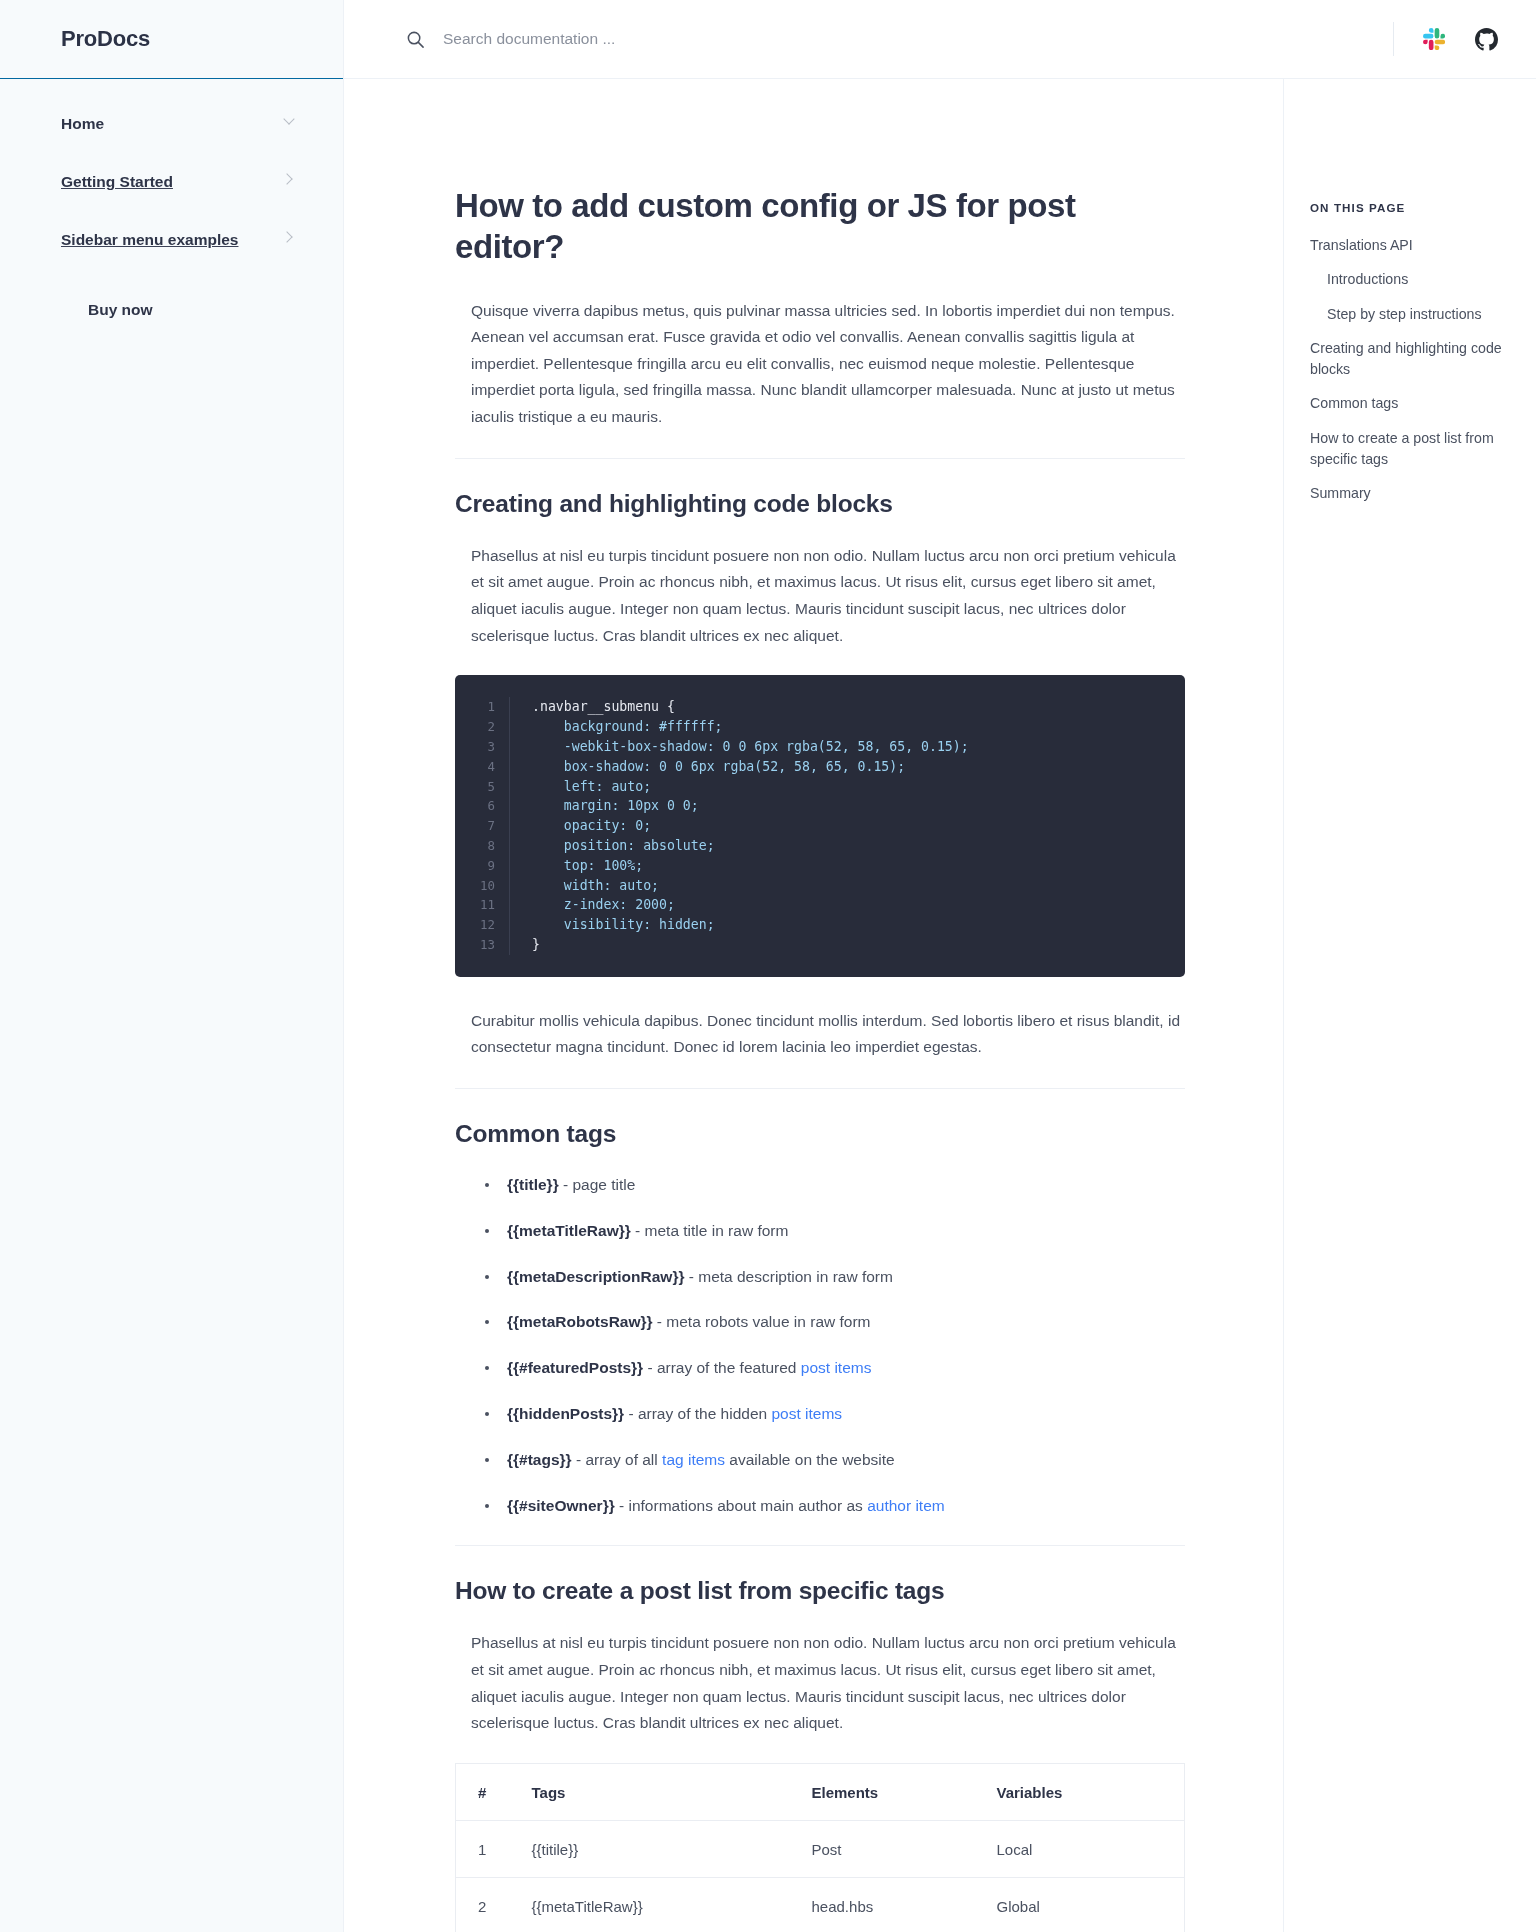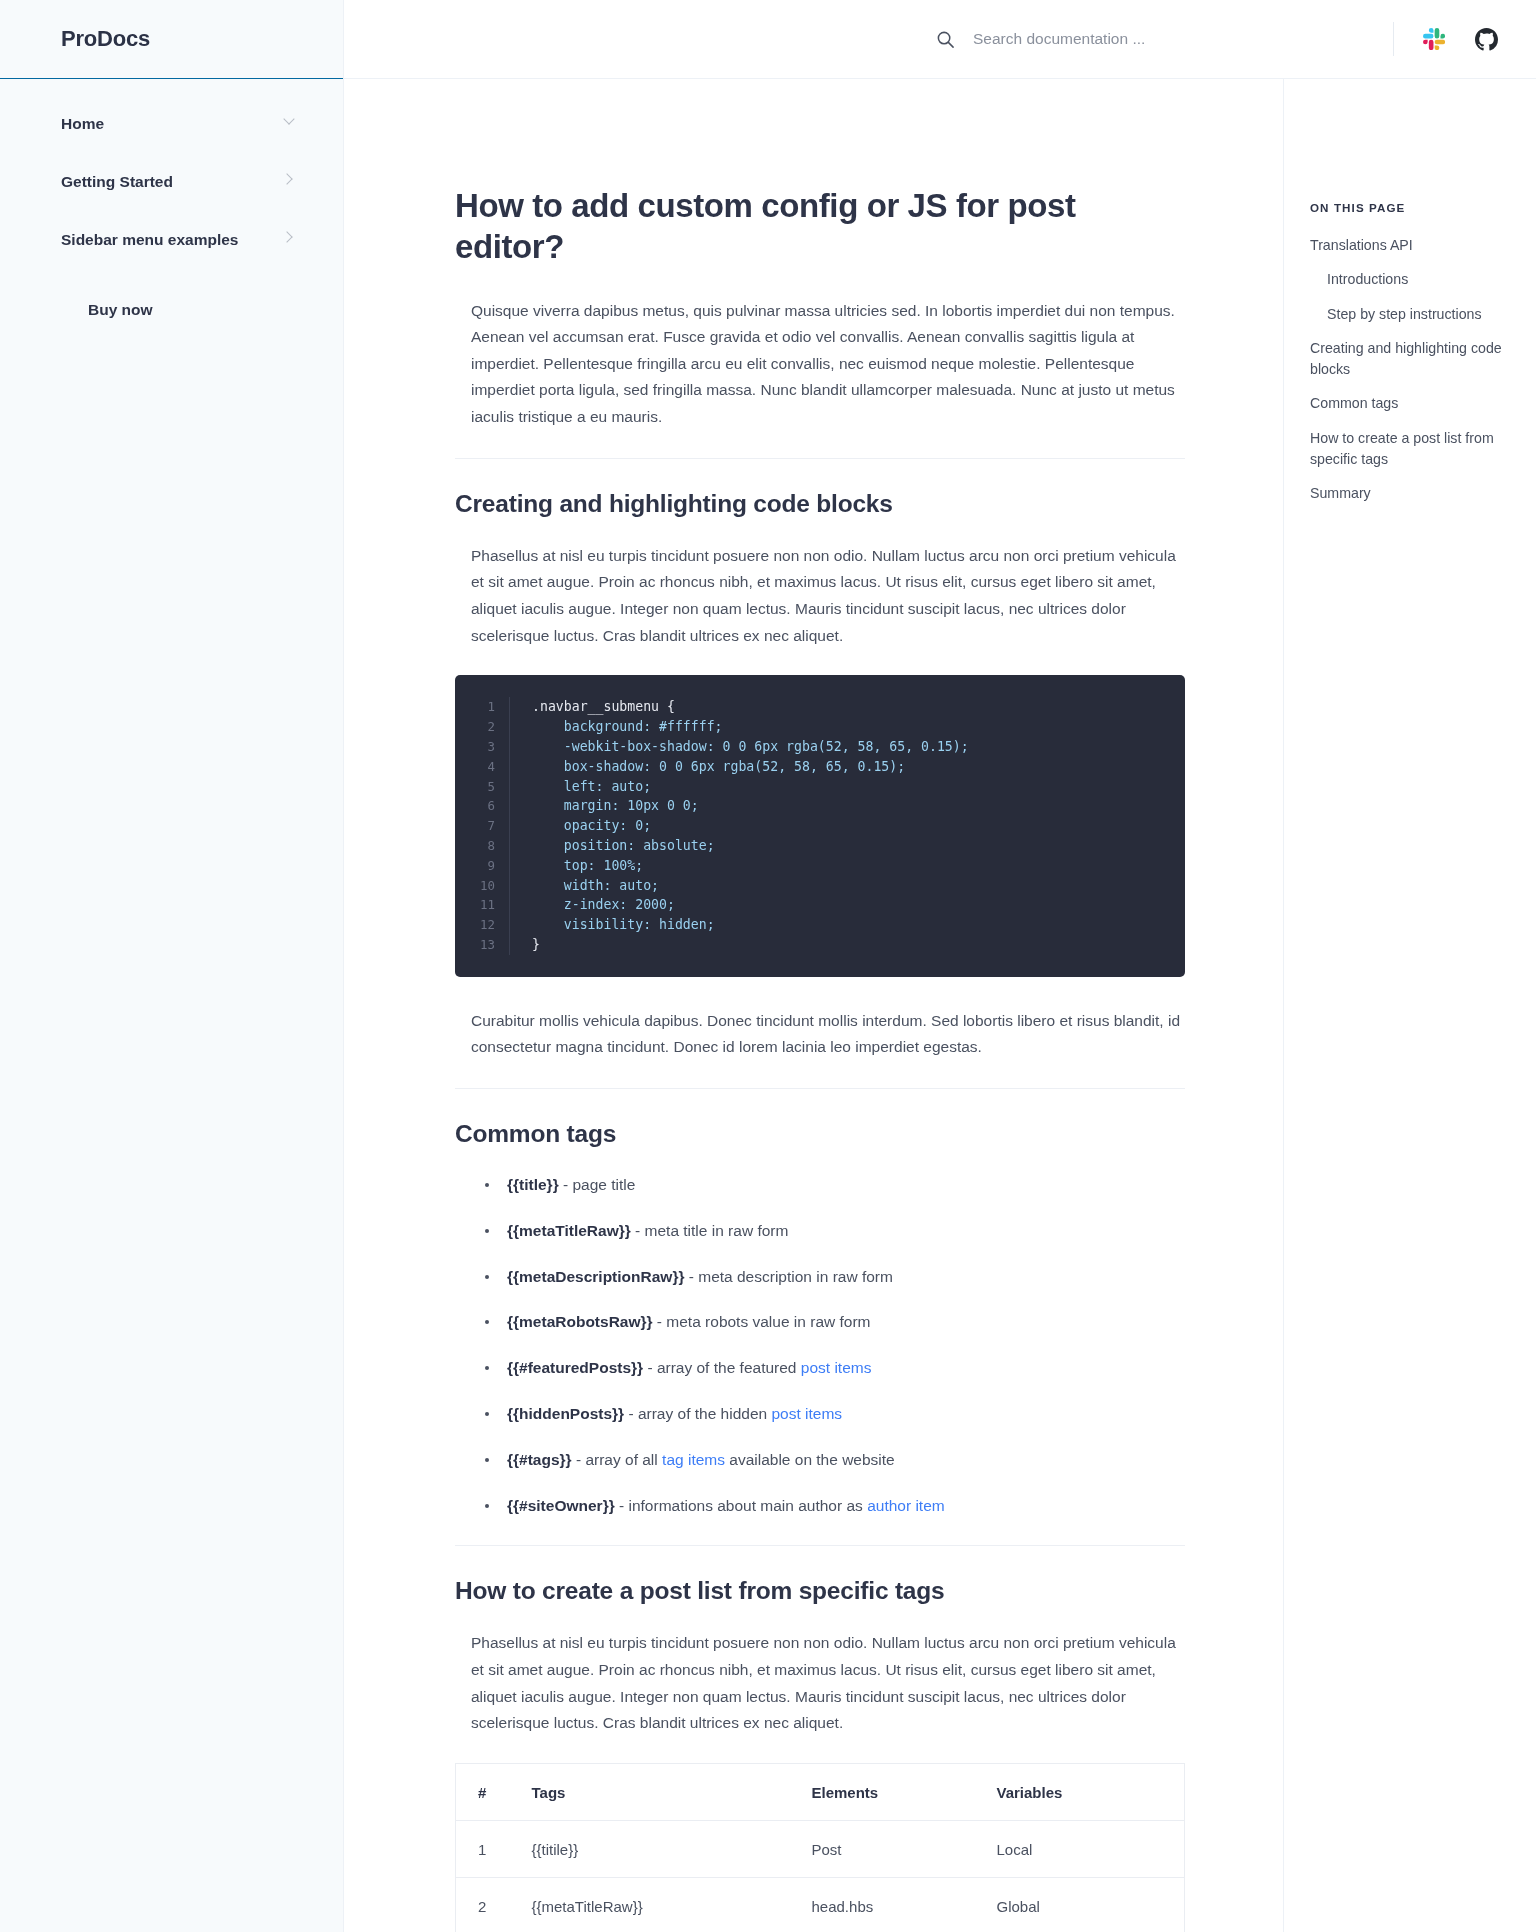--- a/index.html
+++ b/index.html
@@ -91,21 +91,21 @@
     cursor: pointer;
   }
   .nav-subitem.active { color: #3d7df6; }
   .nav-subitem.active::before {
     content: "";
     position: absolute;
     left: 0; top: 3px; bottom: 3px;
     width: 2px;
     background: #3d7df6;
   }
-  .nav-group-head.spaced { margin-top: 22px; }
+  .nav-group-head.spaced { margin-top: 22px; text-decoration: underline; }
   .nav-flat {
     padding: 0 46px 0 88px;
     height: 36px;
     display: flex;
     align-items: flex-end;
     margin-top: 16px;
     cursor: pointer;
   }
   .nav-flat .label {
     font-size: 15.5px;
@@ -123,21 +123,20 @@
     align-items: center;
     padding: 0 36px 0 0;
     background: #ffffff;
   }
   .search-wrap {
     display: flex;
     align-items: center;
     gap: 18px;
     padding-left: 62px;
     flex: 1 1 auto;
-    justify-content: flex-end;
   }
   .search-icon { width: 19px; height: 19px; flex: 0 0 19px; display: block; }
   .search-input {
     border: none;
     outline: none;
     font-family: "Liberation Sans", sans-serif;
     font-size: 15.5px;
     color: #3c4257;
     background: transparent;
     width: 420px;

